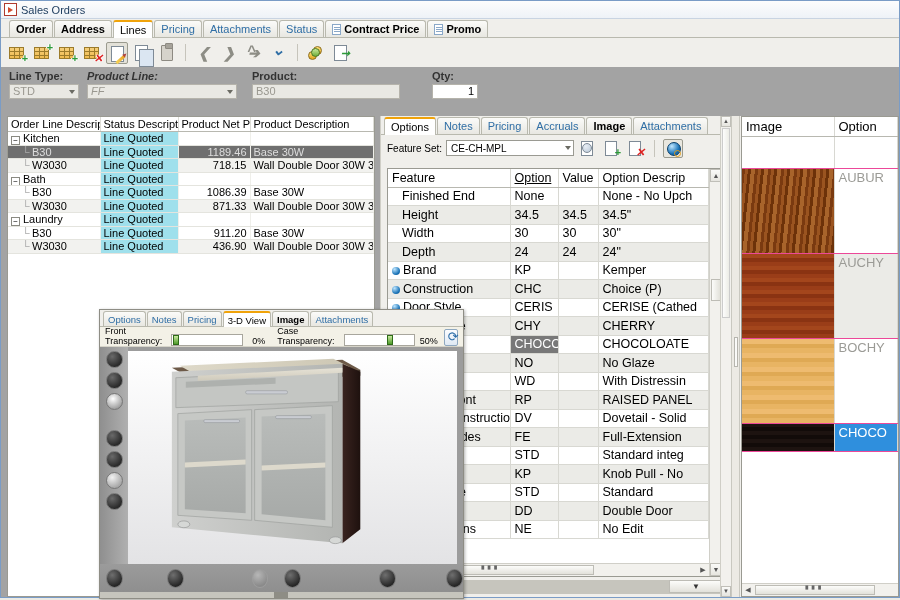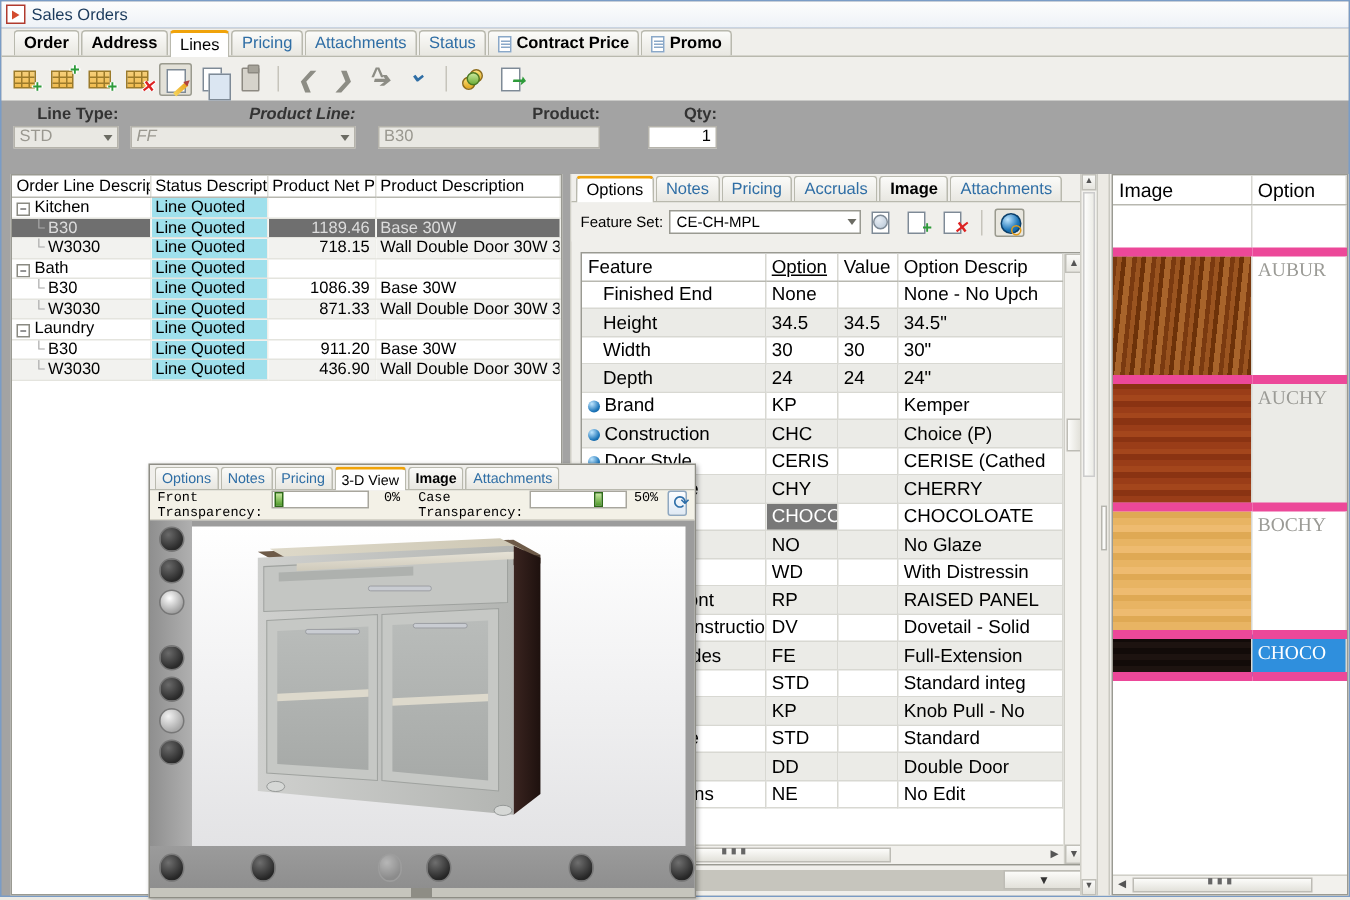--- a/index.html
+++ b/index.html
@@ -103,21 +103,21 @@
   .arrow-d{color:#2f6ea5;}
   .coin-ico{position:absolute;left:3px;top:4px;width:15px;height:14px;}
   .coin-ico i{position:absolute;display:block;border-radius:50%;border:1px solid #8c6b1b;
     background:linear-gradient(#ffe37a,#e0a51d);}
   .coin-ico i:nth-child(1){left:0;top:5px;width:9px;height:9px;}
   .coin-ico i:nth-child(2){left:5px;top:0px;width:9px;height:9px;}
   .coin-ico i:nth-child(3){left:3px;top:2px;width:9px;height:9px;background:linear-gradient(#c9e89a,#6fae3b);border-color:#4b7a25;}
   .exp-arrow{position:absolute;right:2px;bottom:4px;color:#2e9b3a;font-size:11px;font-weight:bold;}
 
   
-  #formrow { height:35px; padding:3px 8px 0 8px; display:flex; gap:0;text-align:right; }
+  #formrow { height:35px; padding:3px 8px 0 8px; display:flex; gap:0; }
   .fld { display:flex; flex-direction:column; }
   .fld label { font-size:11px; color:#333; font-weight:bold; margin-bottom:2px; }
   .fld .inp {
     height:15px; background:#e9e8e3; border:1px solid #b5b3ab;
     font-size:11px; color:#9a9890; padding:0 3px; line-height:13px;
     display:flex; align-items:center; justify-content:space-between;
   }
   .fld .inp.white { background:#fff; color:#000; justify-content:flex-end; }
   .caret { width:0;height:0;border-left:3px solid transparent;border-right:3px solid transparent;
     border-top:4px solid #6b6b63; }
@@ -226,38 +226,38 @@
   }
   #imgpanel .splitter{position:absolute;left:0;top:0;bottom:0;width:9px;background:#eceae4;
     border-left:1px solid #c9c8c0;border-right:1px solid #c9c8c0;}
   #imgpanel .splitter .grip{position:absolute;left:2px;top:46%;width:4px;height:30px;
     background:#fafaf8;border:1px solid #b6b5ae;}
   #imggrid{position:absolute;left:10px;right:0;top:0;bottom:0;background:#fff;
     border:1px solid #9a9a92;overflow:hidden;}
   table.ig{border-collapse:collapse;width:100%;table-layout:fixed;}
   table.ig th{font-size:13px;font-weight:normal;text-align:left;background:#fff;
     border-bottom:1px solid #b8b8b0;border-right:1px solid #d8d8d2;padding:0 4px;height:19px;}
-  table.ig td{border-bottom:6px solid #ec4899;border-right:1px solid #d8d8d2;
-    vertical-align:top;padding:0;height:28px;font-family:Liberation Serif, serif;}
+  table.ig td{border-bottom:1px solid #ec4899;border-right:1px solid #d8d8d2;
+    vertical-align:top;padding:0;height:28px;}
   table.ig tr.alt td{background:#ebebe7;}
   table.ig td.optcell{font-size:13px;color:#9b9b96;padding:1px 4px;vertical-align:top;}
   table.ig tr.sel td{background:#2f8fdd;}
   table.ig tr.sel td.optcell{color:#fff;}
   .swatch{width:100%;height:100%;display:block;}
 
   
   #win3d{
     position:absolute; left:98px; top:308px; width:365px; height:290px;
     background:#f0efeb; border:1px solid #8e8d85; box-shadow:1px 1px 3px rgba(0,0,0,.3);
   }
   #win3d .tabstrip{background:#f0efeb;border-bottom:1px solid #b9b9ae;height:17px;padding-left:3px;}
   #win3d .tab{height:15px;font-size:9.5px;padding:0 4px;}
   #win3d .tab.active{height:16px;border-top:2px solid #f0a30a;}
-  #transbar{height:20px;display:flex;align-items:flex-start;gap:4px;padding:0 5px;
-    background:#f3f1e7;border-bottom:1px solid #d6d4c9;font-family:Liberation Mono, monospace;}
+  #transbar{height:20px;display:flex;align-items:flex-end;gap:4px;padding:0 5px;
+    background:#f3f1e7;border-bottom:1px solid #d6d4c9;}
   #transbar .tl{font-size:9px;}
   .slider{width:92px;height:12px;background:#fff;border:1px solid #a8a69d;position:relative;}
   .slider .knob{position:absolute;top:0px;width:6px;height:10px;
     background:linear-gradient(#c9e9a0,#4f9b2a);border:1px solid #2e6b18;}
   .pct{font-size:9px;width:24px;text-align:right;}
   .refresh-btn{width:18px;height:17px;border:1px solid #8fa8c0;border-radius:2px;
     background:linear-gradient(#fcfdff,#dfe9f4);position:relative;margin-left:2px;}
   .refresh-btn::after{content:"⟳";position:absolute;left:3px;top:-1px;font-size:13px;color:#2d6ea8;}
 
   #view3d{position:absolute;left:0;right:0;top:37px;bottom:0;background:#9c9c9c;}

